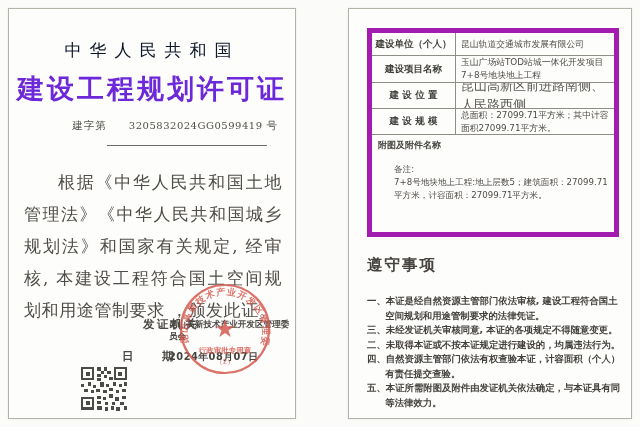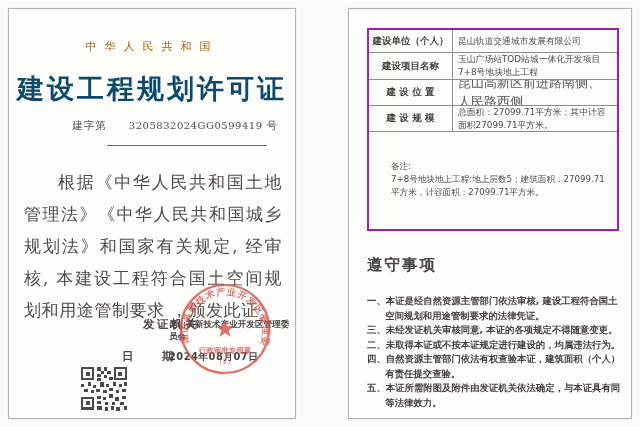--- a/index.html
+++ b/index.html
@@ -16,27 +16,27 @@
     background:#fdfdfb;
     border:1px solid #b3b3aa;
     box-shadow:0 0 2px rgba(0,0,0,0.08);
   }
   .page-left  { left:8px;   width:288px; }
   .page-right { left:348px; width:284px; }
 
   
   .country-title {
     position:absolute; top:30px; left:0; right:0;
-    text-align:center; font-size:11px; letter-spacing:8px;
-    color:#a16207; font-family:"DejaVu Serif", serif; font-weight:500;
+    text-align:center; font-size:17px; letter-spacing:8px;
+    color:#0f172a; font-family:"DejaVu Serif", serif; font-weight:500;
   }
   .cert-title {
     position:absolute; top:62px; left:0; right:0;
     text-align:center; font-size:27px; letter-spacing:3px;
-    color:#0c4a6e; font-family:"DejaVu Serif", serif; font-weight:700;
+    color:#6d28d9; font-family:"DejaVu Serif", serif; font-weight:700;
   }
   .serial-row {
     position:absolute; top:110px; left:0; right:18px;
     text-align:right; font-size:10.5px; color:#55524d;
   }
   .serial-prefix { letter-spacing:1px; }
   .serial-number {
     display:inline-block; border-bottom:1px solid #6d6a65;
     padding:0 4px 14px 22px; font-size:10px; letter-spacing:0.5px;
     font-family:"DejaVu Serif", serif; color:#514e49;
@@ -60,21 +60,21 @@
   .date-value {
     position:absolute; left:160px; top:342px;
     font-size:9.8px; font-weight:700; color:#45423e; letter-spacing:0.5px;
   }
   .seal { position:absolute; left:168px; top:272px; width:96px; height:96px; opacity:0.82; }
   .qr   { position:absolute; left:70px;  top:357px; width:50px; height:46px; }
 
   
   .permit-table {
     position:absolute; left:18px; top:19px; width:252px;
-    border:2px solid #a21caf;
+    border:5px solid #a21caf;
   }
   .t-row { display:flex; border-bottom:1px solid #8e8e86; }
   .t-label {
     width:84px; flex:0 0 84px; border-right:1px solid #8e8e86;
     display:flex; align-items:center; justify-content:center;
     font-size:9.5px; font-weight:700; color:#413f3b;
     white-space:pre; text-align:center; padding:2px 2px;
   }
   .t-value {
     flex:1; padding:3px 5px; font-size:8.8px; line-height:1.45;
@@ -202,29 +202,30 @@
     </div>
     <div class="t-row t-row-3">
       <div class="t-label">建 设 位 置</div>
       <div class="t-value">昆山高新区前进路南侧、人民路西侧</div>
     </div>
     <div class="t-row t-row-4">
       <div class="t-label">建 设 规 模</div>
       <div class="t-value">总面积：27099.71平方米；其中计容面积27099.71平方米。</div>
     </div>
     <div class="attach-box">
+      <div class="attach-label">附图及附件名称</div>
       <div class="remark">
         <div>备注:</div>
         <div>7+8号地块地上工程:地上层数5；建筑面积：27099.71平方米，计容面积：27099.71平方米。</div>
       </div>
     </div>
   </div>
 
   <div class="notice-heading">遵守事项</div>
 
   <ul class="notice-list">
     <li>一、本证是经自然资源主管部门依法审核, 建设工程符合国土空间规划和用途管制要求的法律凭证。</li>
     <li>三、未经发证机关审核同意, 本证的各项规定不得随意变更。</li>
     <li>二、未取得本证或不按本证规定进行建设的，均属违法行为。</li>
-    <li>四、自然资源主管部门依法有权查验本证，建筑面积（个人）有责任提交查验。</li>
+    <li>四、自然资源主管部门依法有权查验本证，计容面积（个人）有责任提交查验。</li>
     <li>五、本证所需附图及附件由发证机关依法确定，与本证具有同等法律效力。</li>
   </ul>
 </div>
 
 </body></html>

